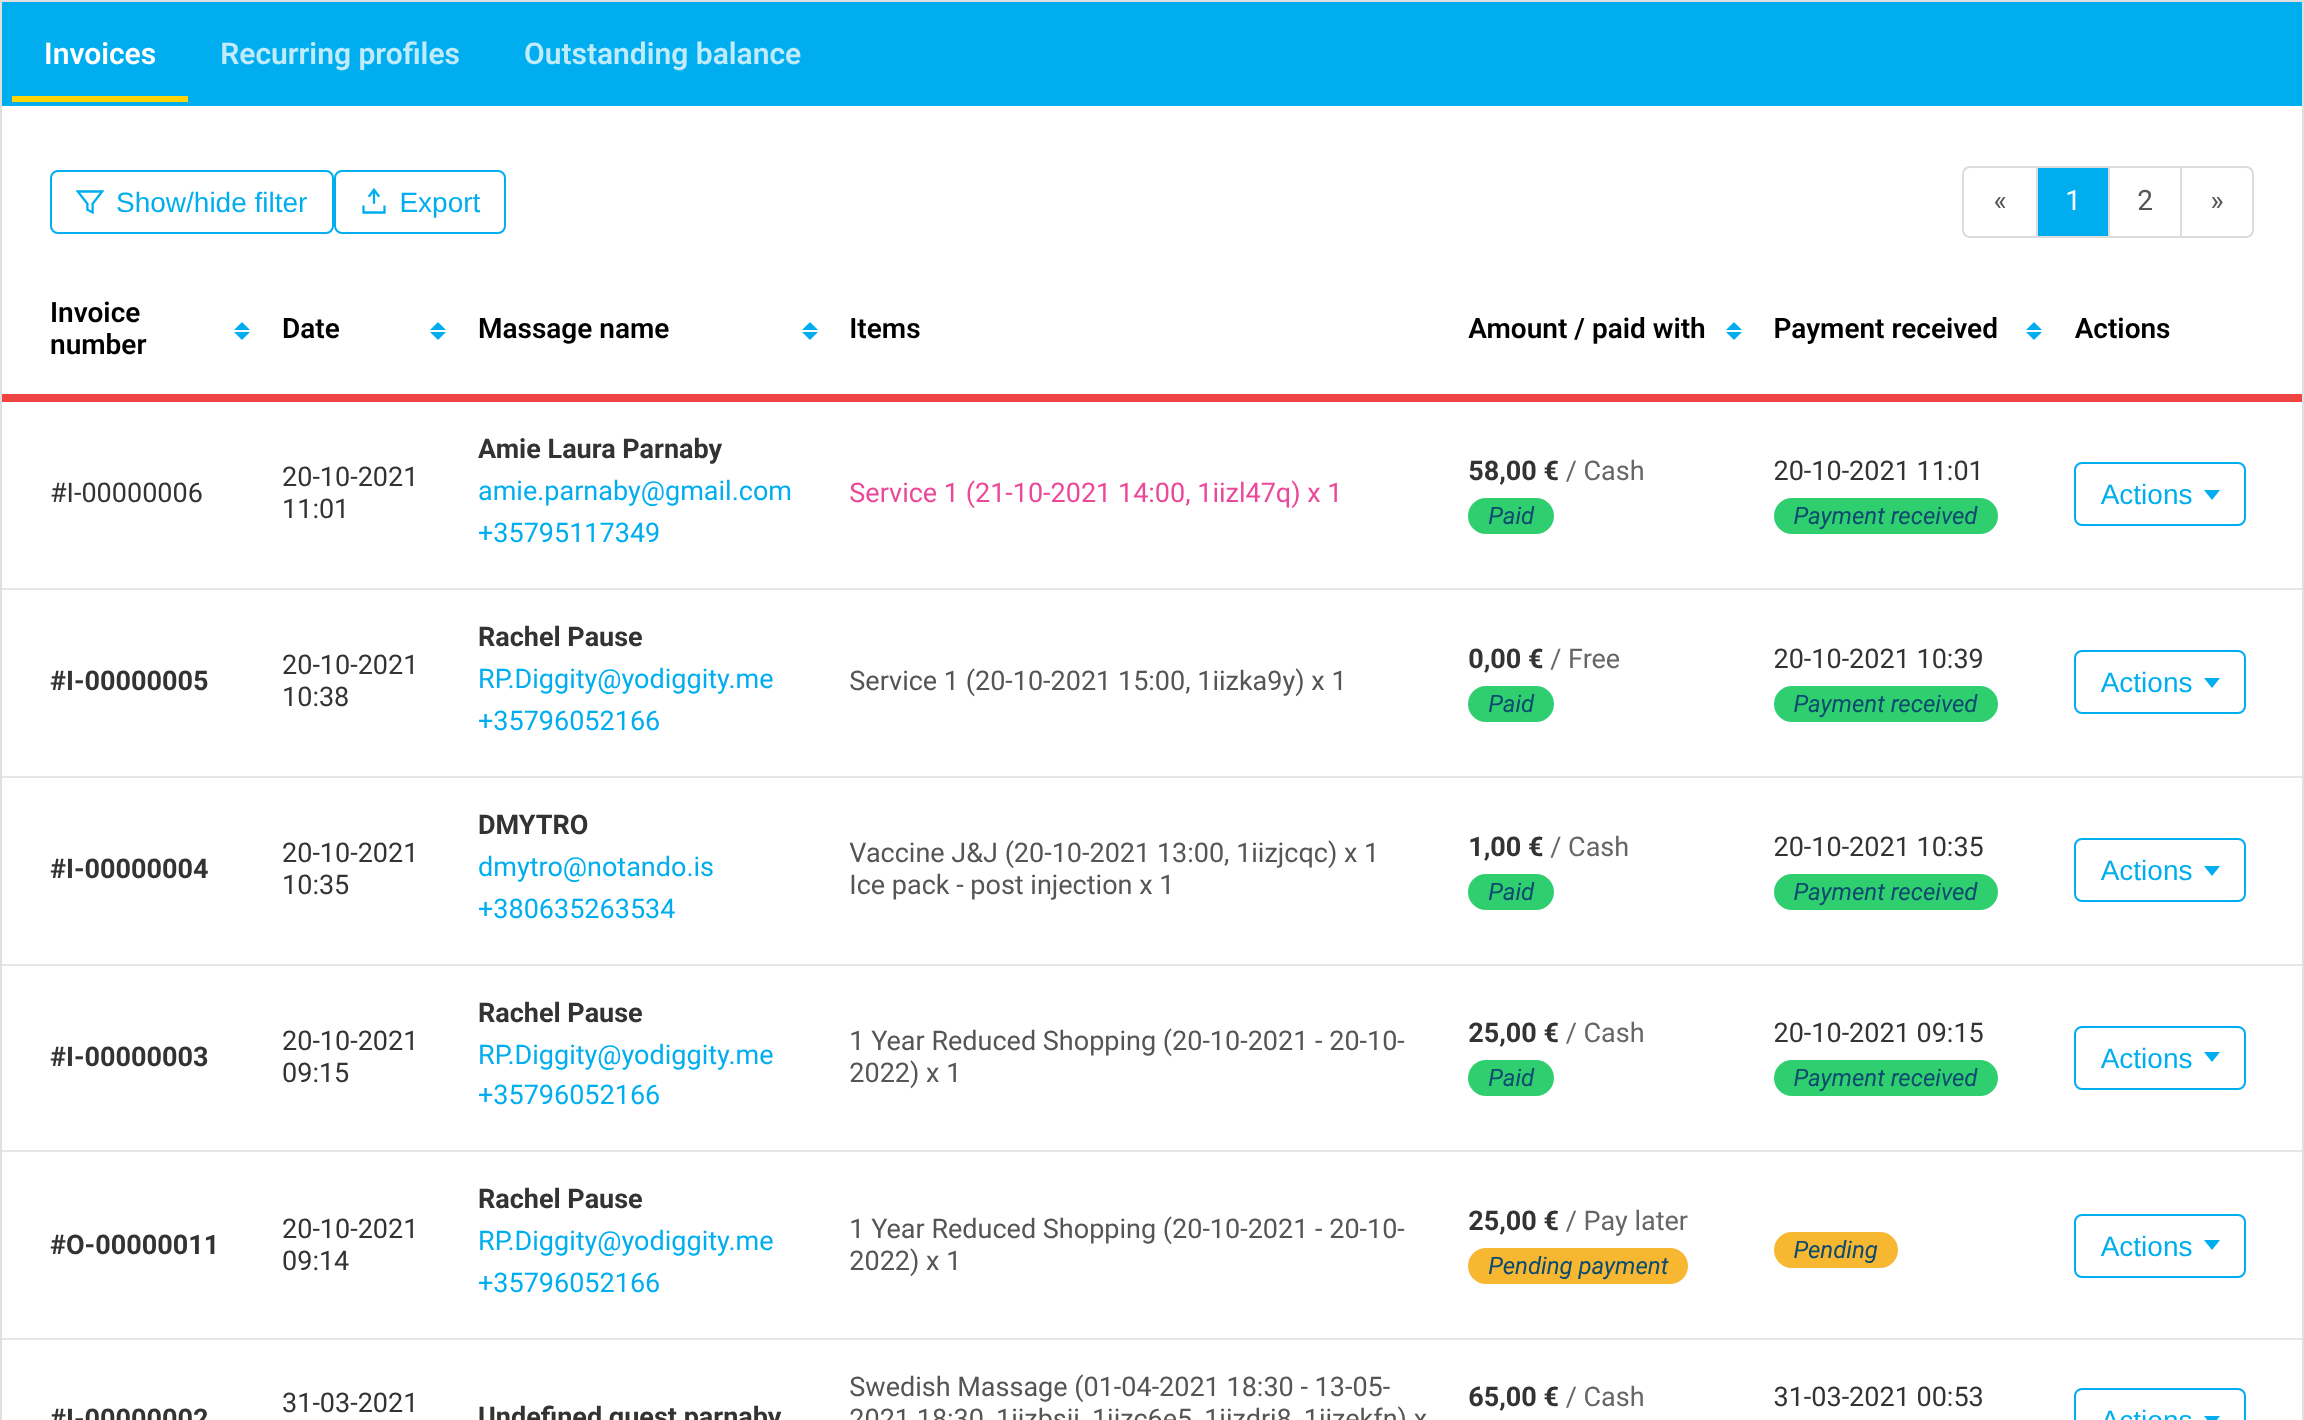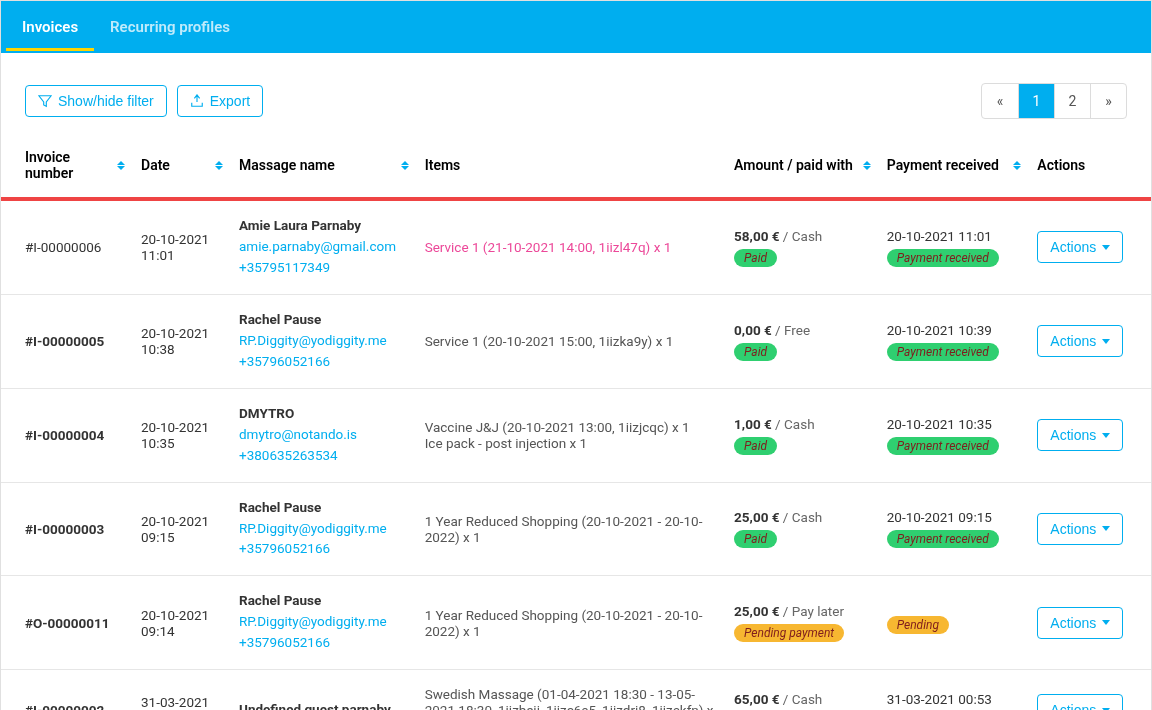--- a/index.html
+++ b/index.html
@@ -34,21 +34,21 @@
   background: #ffd400;
 }
 
 .toolbar-row {
   display: flex;
   justify-content: space-between;
   align-items: center;
   padding: 30px 24px 20px 24px;
 }
 
-.toolbar-left { display: flex; gap: 10px; }
+.toolbar-left { display: flex; }
 
 .btn-outline {
   border: 1px solid #00aeef;
   color: #00aeef;
   background: #fff;
   padding: 7px 12px;
   border-radius: 4px;
   font-size: 14px;
   font-weight: 500;
   cursor: pointer;
@@ -126,21 +126,21 @@
 
 .amount-bold { font-weight: 700; }
 .amount-rest { color: #666; }
 
 .badge {
   display: inline-block;
   padding: 2px 10px;
   border-radius: 11px;
   font-size: 12px;
   font-style: italic;
-  color: #7f1d1d;
+  color: #0c4a6e;
   margin-top: 5px;
 }
 .badge.green { background: #2fcf70; }
 .badge.orange { background: #f7b731; }
 
 .date-muted { color: #555; }
 
 .actions-btn {
   border: 1px solid #00aeef;
   color: #00aeef;
@@ -174,20 +174,21 @@
 .col-actions { width: 100px; }
 </style>
 </head>
 <body>
 
 <div class="container">
 
   <div class="tabs-bar">
     <div class="tab-item active">Invoices</div>
     <div class="tab-item">Recurring profiles</div>
+    <div class="tab-item">Outstanding balance</div>
   </div>
 
   <div class="toolbar-row">
     <div class="toolbar-left">
       <button class="btn-outline">
         <svg width="14" height="14" viewBox="0 0 16 16" fill="none" stroke="#00aeef" stroke-width="1.3">
             <path d="M1 2h14l-5.5 7v5l-3-1.5V9L1 2z"></path>
           </svg>
         <span>Show/hide filter</span>
       </button>

